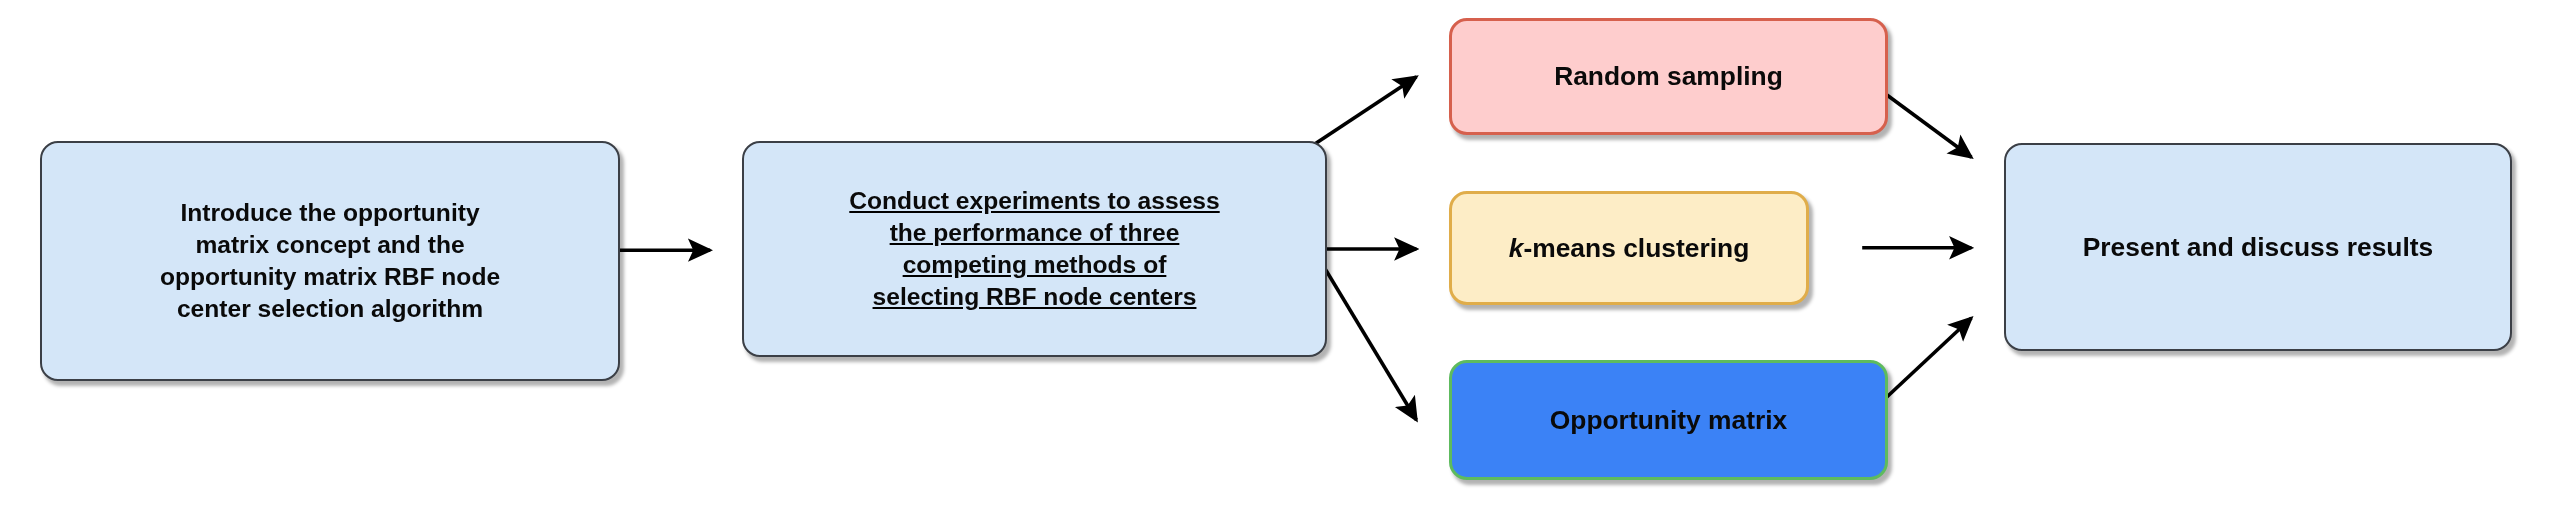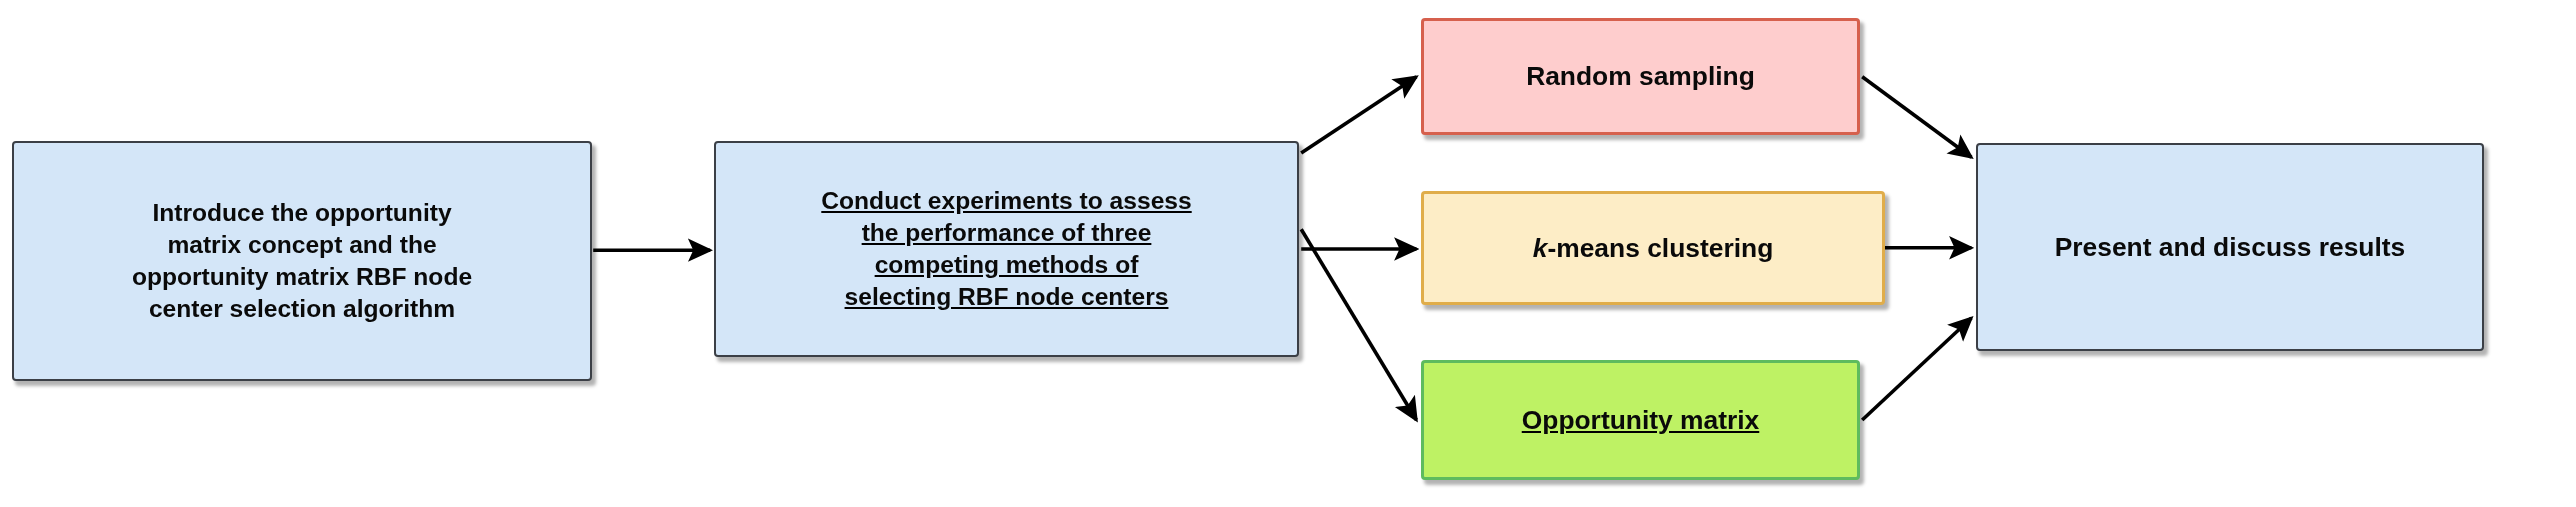--- a/index.html
+++ b/index.html
@@ -15,23 +15,24 @@
     overflow: hidden;
     font-family: "Liberation Sans", sans-serif;
   }
   .node {
     position: absolute;
     box-sizing: border-box;
     display: flex;
     align-items: center;
     justify-content: center;
     text-align: center;
-    border-radius: 4px;
+    border-radius: 18px;
     box-shadow: 3.6px 4.2px 3.6px rgba(0,0,0,0.30);
     z-index: 2;
+    margin-left: 28px;
   }
   .node .label {
     font-weight: bold;
     color: #0a0a0a;
     line-height: 1.30;
     padding: 0 10.8px;
     white-space: pre-line;
   }
   .node.blue {
     background: #d4e6f8;
@@ -98,25 +99,25 @@
     <div class="label">Conduct experiments to assess
 the performance of three
 competing methods of
 selecting RBF node centers</div>
   </div>
 
   <div class="node pink single" style="left: 1421px; top: 18px; width: 439px; height: 117px; background: rgb(254, 205, 205); border-color: rgb(214, 96, 77);">
     <div class="label">Random sampling</div>
   </div>
 
-  <div class="node yellow single" style="left: 1421px; top: 191px; width: 464px; height: 114px; background: rgb(253, 237, 198); border-color: rgb(224, 173, 74);">
+  <div class="node yellow single" style="left: 1421px; top: 191px; width: 360px; height: 114px; background: rgb(253, 237, 198); border-color: rgb(224, 173, 74);">
     <div class="label"><em>k</em>-means clustering</div>
   </div>
 
-  <div class="node green single" style="left: 1421px; top: 360px; width: 439px; height: 120px; background: #bef264; border-color: rgb(94, 187, 94); text-decoration: underline;">
+  <div class="node green single" style="left: 1421px; top: 360px; width: 439px; height: 120px; background: #3b82f6; border-color: rgb(94, 187, 94);">
     <div class="label">Opportunity matrix</div>
   </div>
 
   <div class="node blue final" style="left: 1976px; top: 143px; width: 508px; height: 208px; background: rgb(212, 230, 248); border-color: rgb(59, 63, 70);">
     <div class="label">Present and discuss results</div>
   </div>
 
 </div>
 
 

